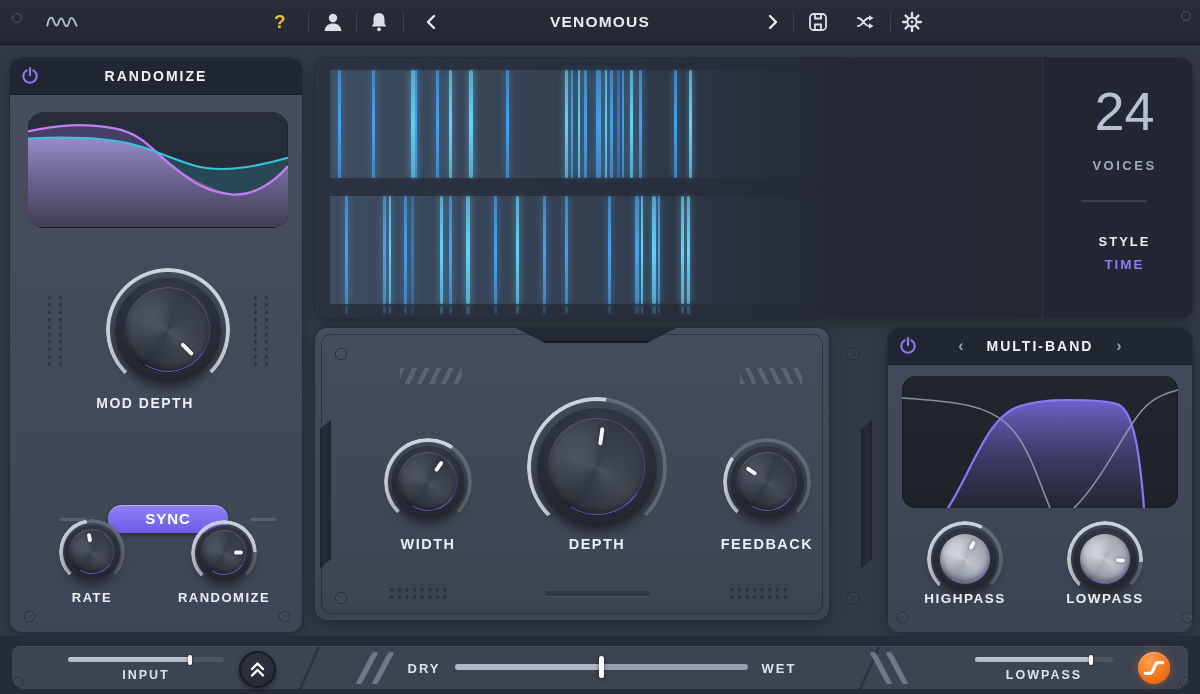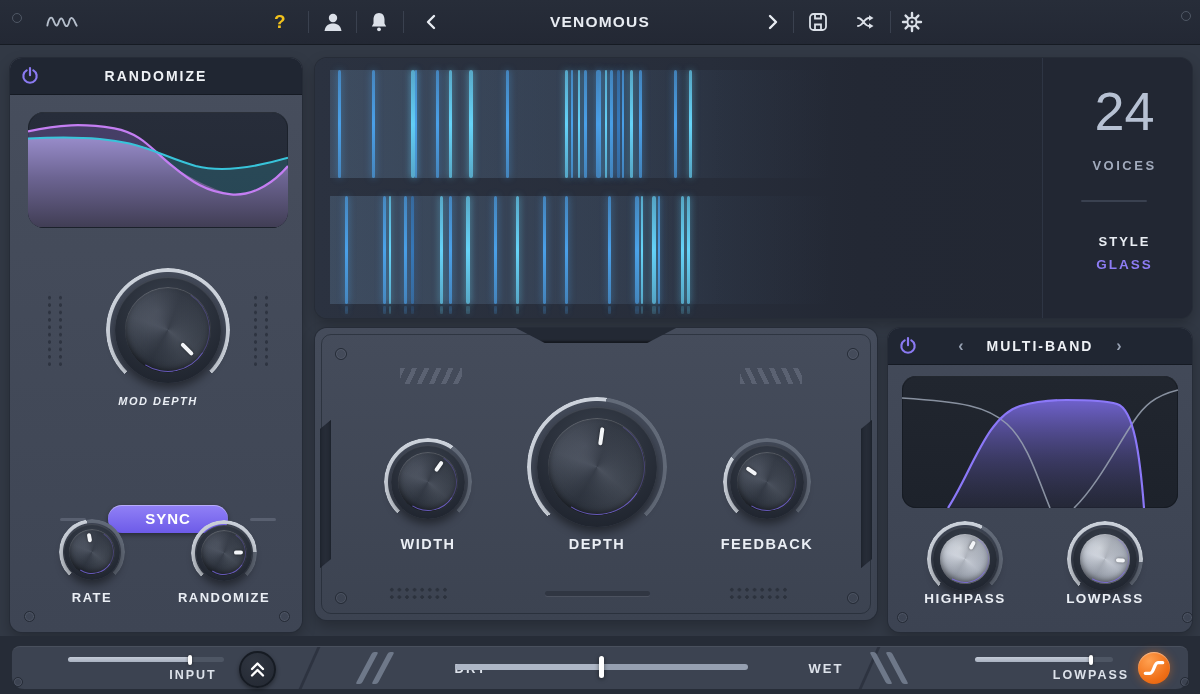--- a/index.html
+++ b/index.html
@@ -18,21 +18,21 @@
   .brand b{font-weight:700;margin-right:6px;}
   .brand span{font-weight:400;color:#aeb8c8;}
   .tb-icon{position:absolute;top:10px;width:24px;height:24px;cursor:pointer;}
   .screw{position:absolute;border-radius:50%;border:1.5px solid #59616f;opacity:.8;}
   .screw.dark{border-color:#252b36;box-shadow:inset 0 0 0 1px rgba(130,140,155,.25);opacity:1;}
   
   .panel{position:absolute;border-radius:12px;box-shadow:0 0 0 1px #262c37,0 6px 14px rgba(0,0,0,.25);}
   .p-left{left:10px;top:58px;width:292px;height:574px;background:linear-gradient(180deg,#474e5d,#3e4554);}
   .p-viz{left:315px;top:58px;width:877px;height:260px;
          background:linear-gradient(90deg,#2b3240 0%,#272d3a 45%,#232834 62%,#222732 100%);}
-  .p-delay{left:315px;top:328px;width:562px;height:292px;background:linear-gradient(180deg,#454c5b,#3c4351);}
+  .p-delay{left:315px;top:328px;width:514px;height:292px;background:linear-gradient(180deg,#454c5b,#3c4351);}
   .p-mb{left:888px;top:328px;width:304px;height:304px;background:linear-gradient(180deg,#434a59,#3c4352);}
   .panel-header{position:absolute;left:0;top:0;right:0;height:36px;background:#202632;
                 border-radius:12px 12px 0 0;border-bottom:1px solid #151a23;
                 text-align:center;line-height:36px;font-size:14px;font-weight:700;
                 letter-spacing:2px;color:#eef1f5;}
   .power{position:absolute;left:10px;top:8px;width:20px;height:20px;cursor:pointer;}
   .inner-plate{position:absolute;inset:6px;border-radius:10px;border:1.5px solid rgba(28,34,44,.55);pointer-events:none;}
   
   .wavebox{position:absolute;left:18px;top:54px;width:260px;height:116px;border-radius:16px;
            background:linear-gradient(180deg,#272d3a,#232935);box-shadow:inset 0 1px 0 rgba(255,255,255,.07),inset 0 0 0 1px #1b212b;overflow:hidden;}
@@ -106,21 +106,21 @@
   .footer-strip{position:absolute;left:0;top:636px;width:1200px;height:58px;background:#262c37;}
   .fbar{position:absolute;left:12px;top:646px;width:1176px;height:42px;border-radius:8px 8px 12px 12px;
     background:#3c4351;border-top:1px solid rgba(255,255,255,.07);box-shadow:0 0 0 1px #272d38;}
   .fseam{position:absolute;top:0;width:2.5px;height:42px;background:#2d3340;transform:skewX(-24deg);}
   .fstripe{position:absolute;top:5px;width:6px;height:32px;border-radius:2px;background:#6e7889;}
   .fstripe.fwd{transform:skewX(-28deg);}
   .fstripe.bwd{transform:skewX(28deg);}
   .ftrack{position:absolute;height:5px;border-radius:3px;background:#4e5664;}
   .ffill{position:absolute;left:0;top:0;height:100%;border-radius:3px;background:linear-gradient(180deg,#c4cbd7,#a9b2c1);}
   .fhandle{position:absolute;top:-2.5px;width:4px;height:10px;border-radius:2px;background:#fff;margin-left:-2px;box-shadow:0 0 3px rgba(0,0,0,.5);}
-  .flabel{position:absolute;transform:translateX(-50%);font-size:12.5px;font-weight:700;letter-spacing:2px;color:#dde2ea;margin-left:47px;}
+  .flabel{position:absolute;transform:translateX(-50%);font-size:12.5px;font-weight:700;letter-spacing:2px;color:#dde2ea;}
   .dwtrack{position:absolute;left:443px;top:17px;width:293px;height:6px;border-radius:3px;
     background:linear-gradient(90deg,#aeb7c6 0 49%,#96a0b1 51% 100%);}
   .dwhandle{position:absolute;top:-8px;width:5px;height:22px;border-radius:3px;background:#fff;margin-left:-2.5px;box-shadow:0 1px 4px rgba(0,0,0,.5);}
   .collapse-btn{position:absolute;left:227px;top:4px;width:33px;height:33px;border-radius:50%;cursor:pointer;
     background:radial-gradient(circle at 40% 30%,#2f3540,#232832);border:2px solid #161b23;box-shadow:0 2px 4px rgba(0,0,0,.4);}
   .satbtn{position:absolute;left:1126px;top:5px;width:32px;height:32px;border-radius:50%;cursor:pointer;
     background:radial-gradient(circle at 35% 28%,#ffa050,#f07018 62%,#e05c08);
     box-shadow:0 0 10px rgba(240,112,24,.45),inset 0 1px 1px rgba(255,255,255,.4);}
 </style>
 </head>
@@ -207,21 +207,21 @@
     <div class="dotgrid" style="left:238px;top:234px;"></div>
     <div class="knob kn-lg" id="k-mod_depth" style="left: 96px; top: 210px; --a: 135deg; --lit: 270deg;">
       <div class="arc"></div>
         <div class="rim"></div>
       <div class="cap">
           <div class="rot">
             <div class="ptr"></div>
           </div>
         </div>
     </div>
-    <div class="klabel" style="left:148px;top:337px;font-size:11px;font-style:italic;">MOD DEPTH</div>
+    <div class="klabel" style="left:135px;top:337px;font-size:14px;">MOD DEPTH</div>
     <div class="dash" style="left:50px;top:460px;width:26px;"></div>
     <div class="sync">SYNC</div>
     <div class="dash" style="left:240px;top:460px;width:26px;"></div>
     <div class="knob kn-sm" id="k-rate" style="left: 49px; top: 461px; --a: -10deg; --lit: 125deg;">
       <div class="arc"></div>
         <div class="rim"></div>
       <div class="cap">
           <div class="rot">
             <div class="ptr"></div>
           </div>
@@ -306,21 +306,21 @@
         <i class="vline" style="left: 45%; width: 4px; background: linear-gradient(rgba(102, 212, 248, 0.69), rgb(102, 212, 248), rgba(102, 212, 248, 0.69)); box-shadow: rgba(102, 212, 248, 0.6) 0px 0px 7px;"></i>
         <i class="vline" style="left: 45.8%; width: 2px; background: linear-gradient(rgba(74, 160, 232, 0.69), rgb(74, 160, 232), rgba(74, 160, 232, 0.69)); box-shadow: rgba(74, 160, 232, 0.6) 0px 0px 7px;"></i>
         <i class="vline" style="left: 49%; width: 3px; background: linear-gradient(rgba(102, 212, 248, 0.69), rgb(102, 212, 248), rgba(102, 212, 248, 0.69)); box-shadow: rgba(102, 212, 248, 0.6) 0px 0px 7px;"></i>
         <i class="vline" style="left: 49.8%; width: 3px; background: linear-gradient(rgba(102, 212, 248, 0.69), rgb(102, 212, 248), rgba(102, 212, 248, 0.69)); box-shadow: rgba(102, 212, 248, 0.6) 0px 0px 7px;"></i>
       </div>
     <div class="voicescol">
       <div class="v24">24</div>
       <div class="vlab">VOICES</div>
       <div class="vdiv"></div>
       <div class="vstyle">STYLE</div>
-      <div class="vglass">GLASS</div>
+      <div class="vglass">TIME</div>
     </div>
   </div>
 
   <div class="panel p-delay">
     <div class="inner-plate"></div>
     <div class="notch"></div>
     <div class="screw dark" style="left:20px;top:20px;width:10px;height:10px;"></div>
     <div class="screw dark" style="left:532px;top:20px;width:10px;height:10px;"></div>
     <div class="screw dark" style="left:20px;top:264px;width:10px;height:10px;"></div>
     <div class="screw dark" style="left:532px;top:264px;width:10px;height:10px;"></div>

